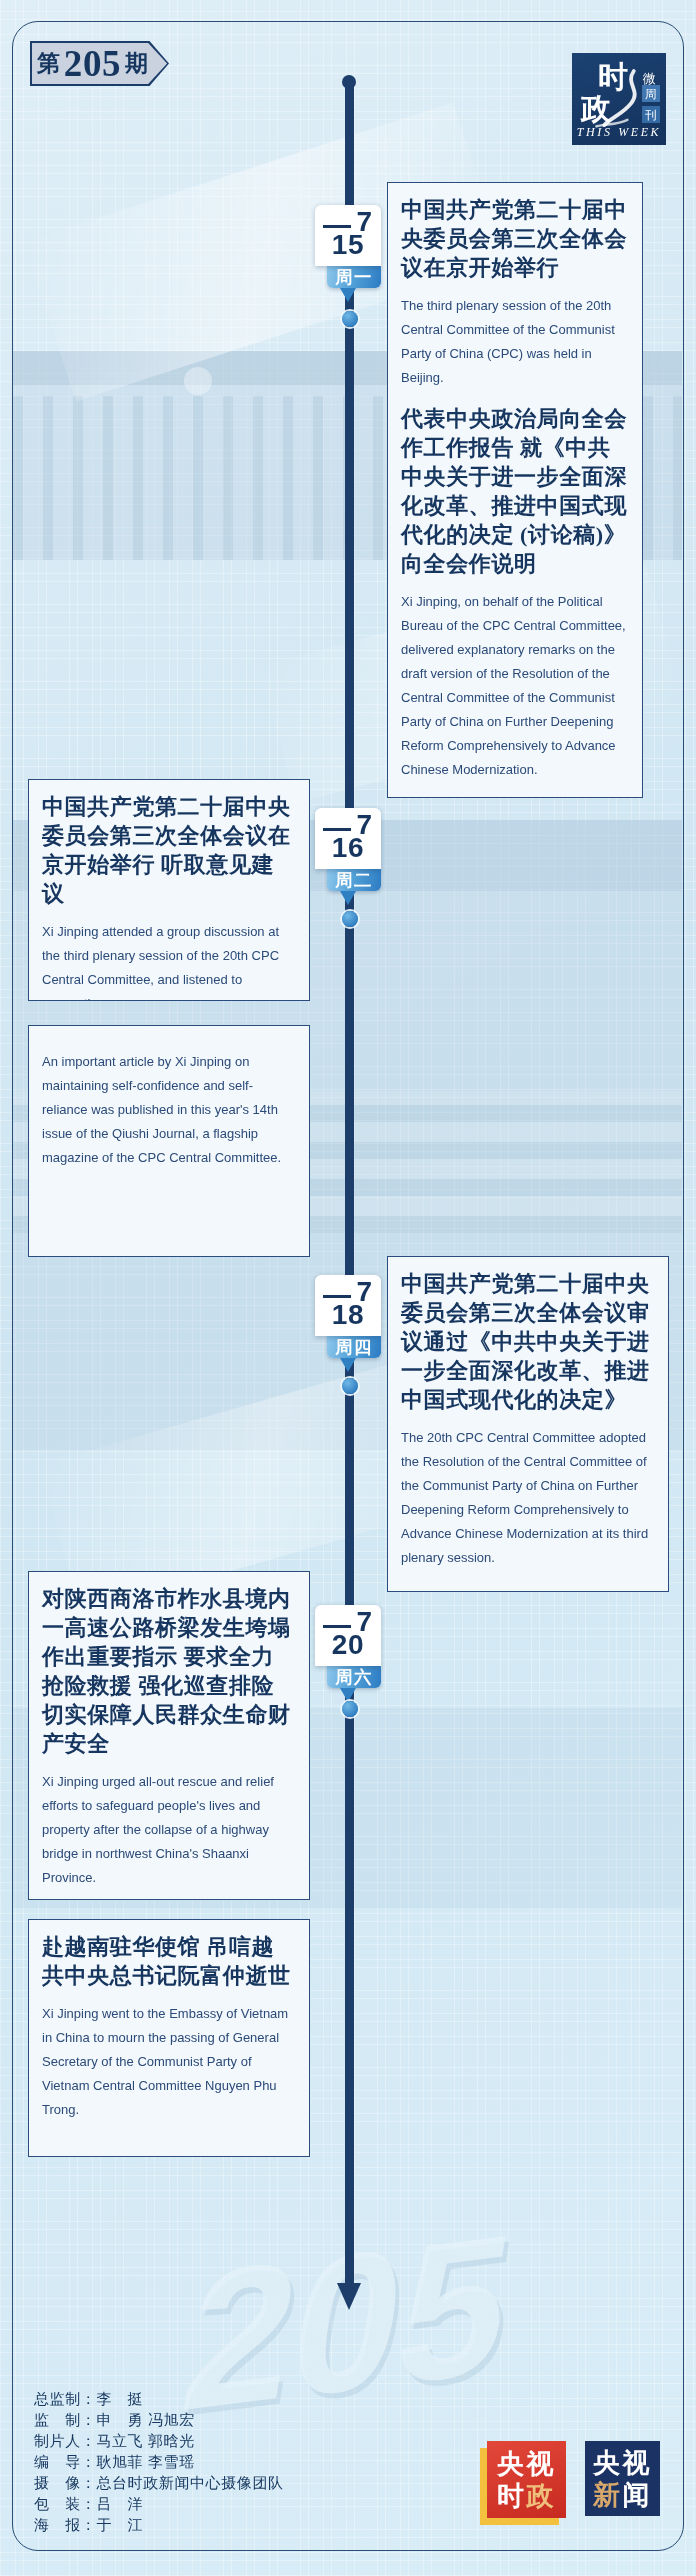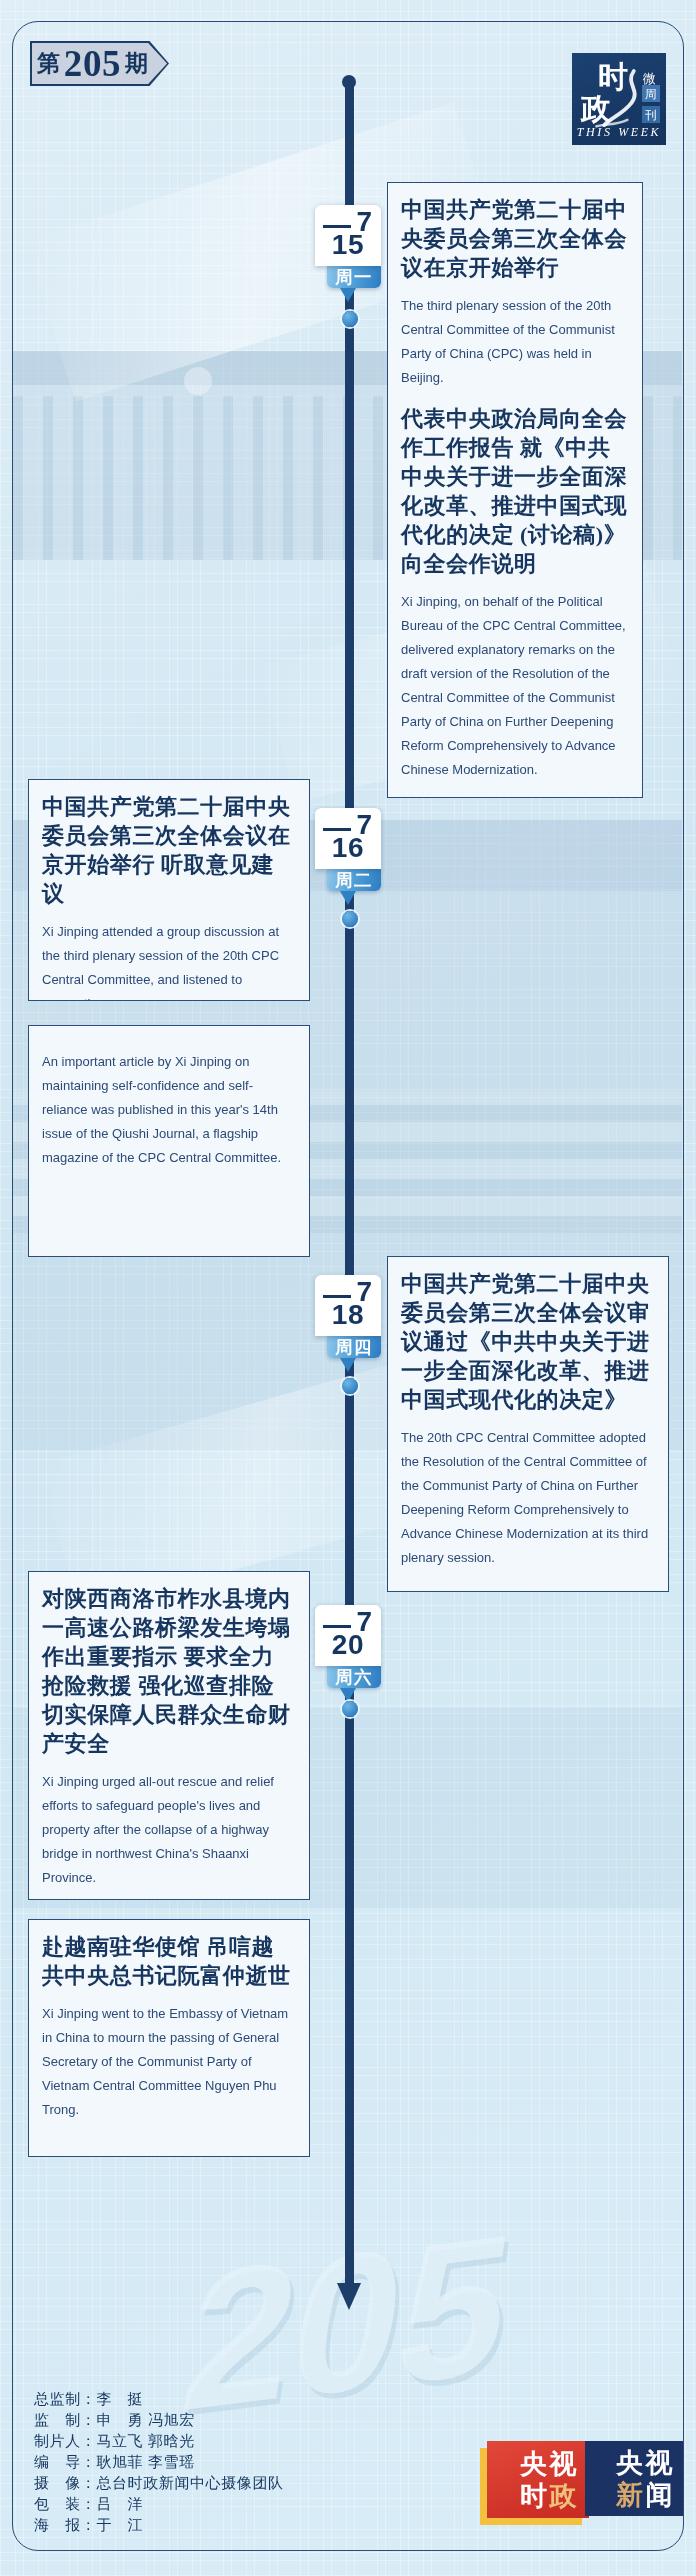--- a/index.html
+++ b/index.html
@@ -81,21 +81,21 @@
   
   #wm{position:absolute;left:0;top:2211px;width:696px;text-align:center;z-index:0;
     font-size:193px;font-weight:bold;color:rgba(230,243,250,.75);
     text-shadow:4.5px 5.8px 0 rgba(158,190,211,.30);
     transform:rotate(-7deg) skewX(-16deg);pointer-events:none;font-family:"Liberation Sans",sans-serif;}
   
   #credits{position:absolute;left:34px;top:2388px;z-index:3;color:#16365f;
     font-size:15px;line-height:21px;letter-spacing:0.6px;}
   
   .sq{position:absolute;width:79px;height:77px;z-index:3;display:flex;flex-direction:column;
-    align-items:center;justify-content:center;font-weight:bold;font-size:27px;line-height:32px;letter-spacing:2.6px;padding-left:23px;}
+    align-items:center;justify-content:center;font-weight:bold;font-size:27px;line-height:32px;letter-spacing:2.6px;}
   #sq-yellow{left:480px;top:2448px;background:#f3c13d;z-index:2;}
   #sq-red{left:487px;top:2441px;background:linear-gradient(160deg,#e2483a 0%,#c72a20 100%);color:#fff;}
   #sq-navy{left:585px;top:2441px;width:75px;height:75px;background:#1b3264;color:#fff;}
   .sq .gold{color:#efc07c;}
   #sq-navy .gold{color:#d9a86b;}
 </style>
 </head>
 <body>
 
 <div id="page">

